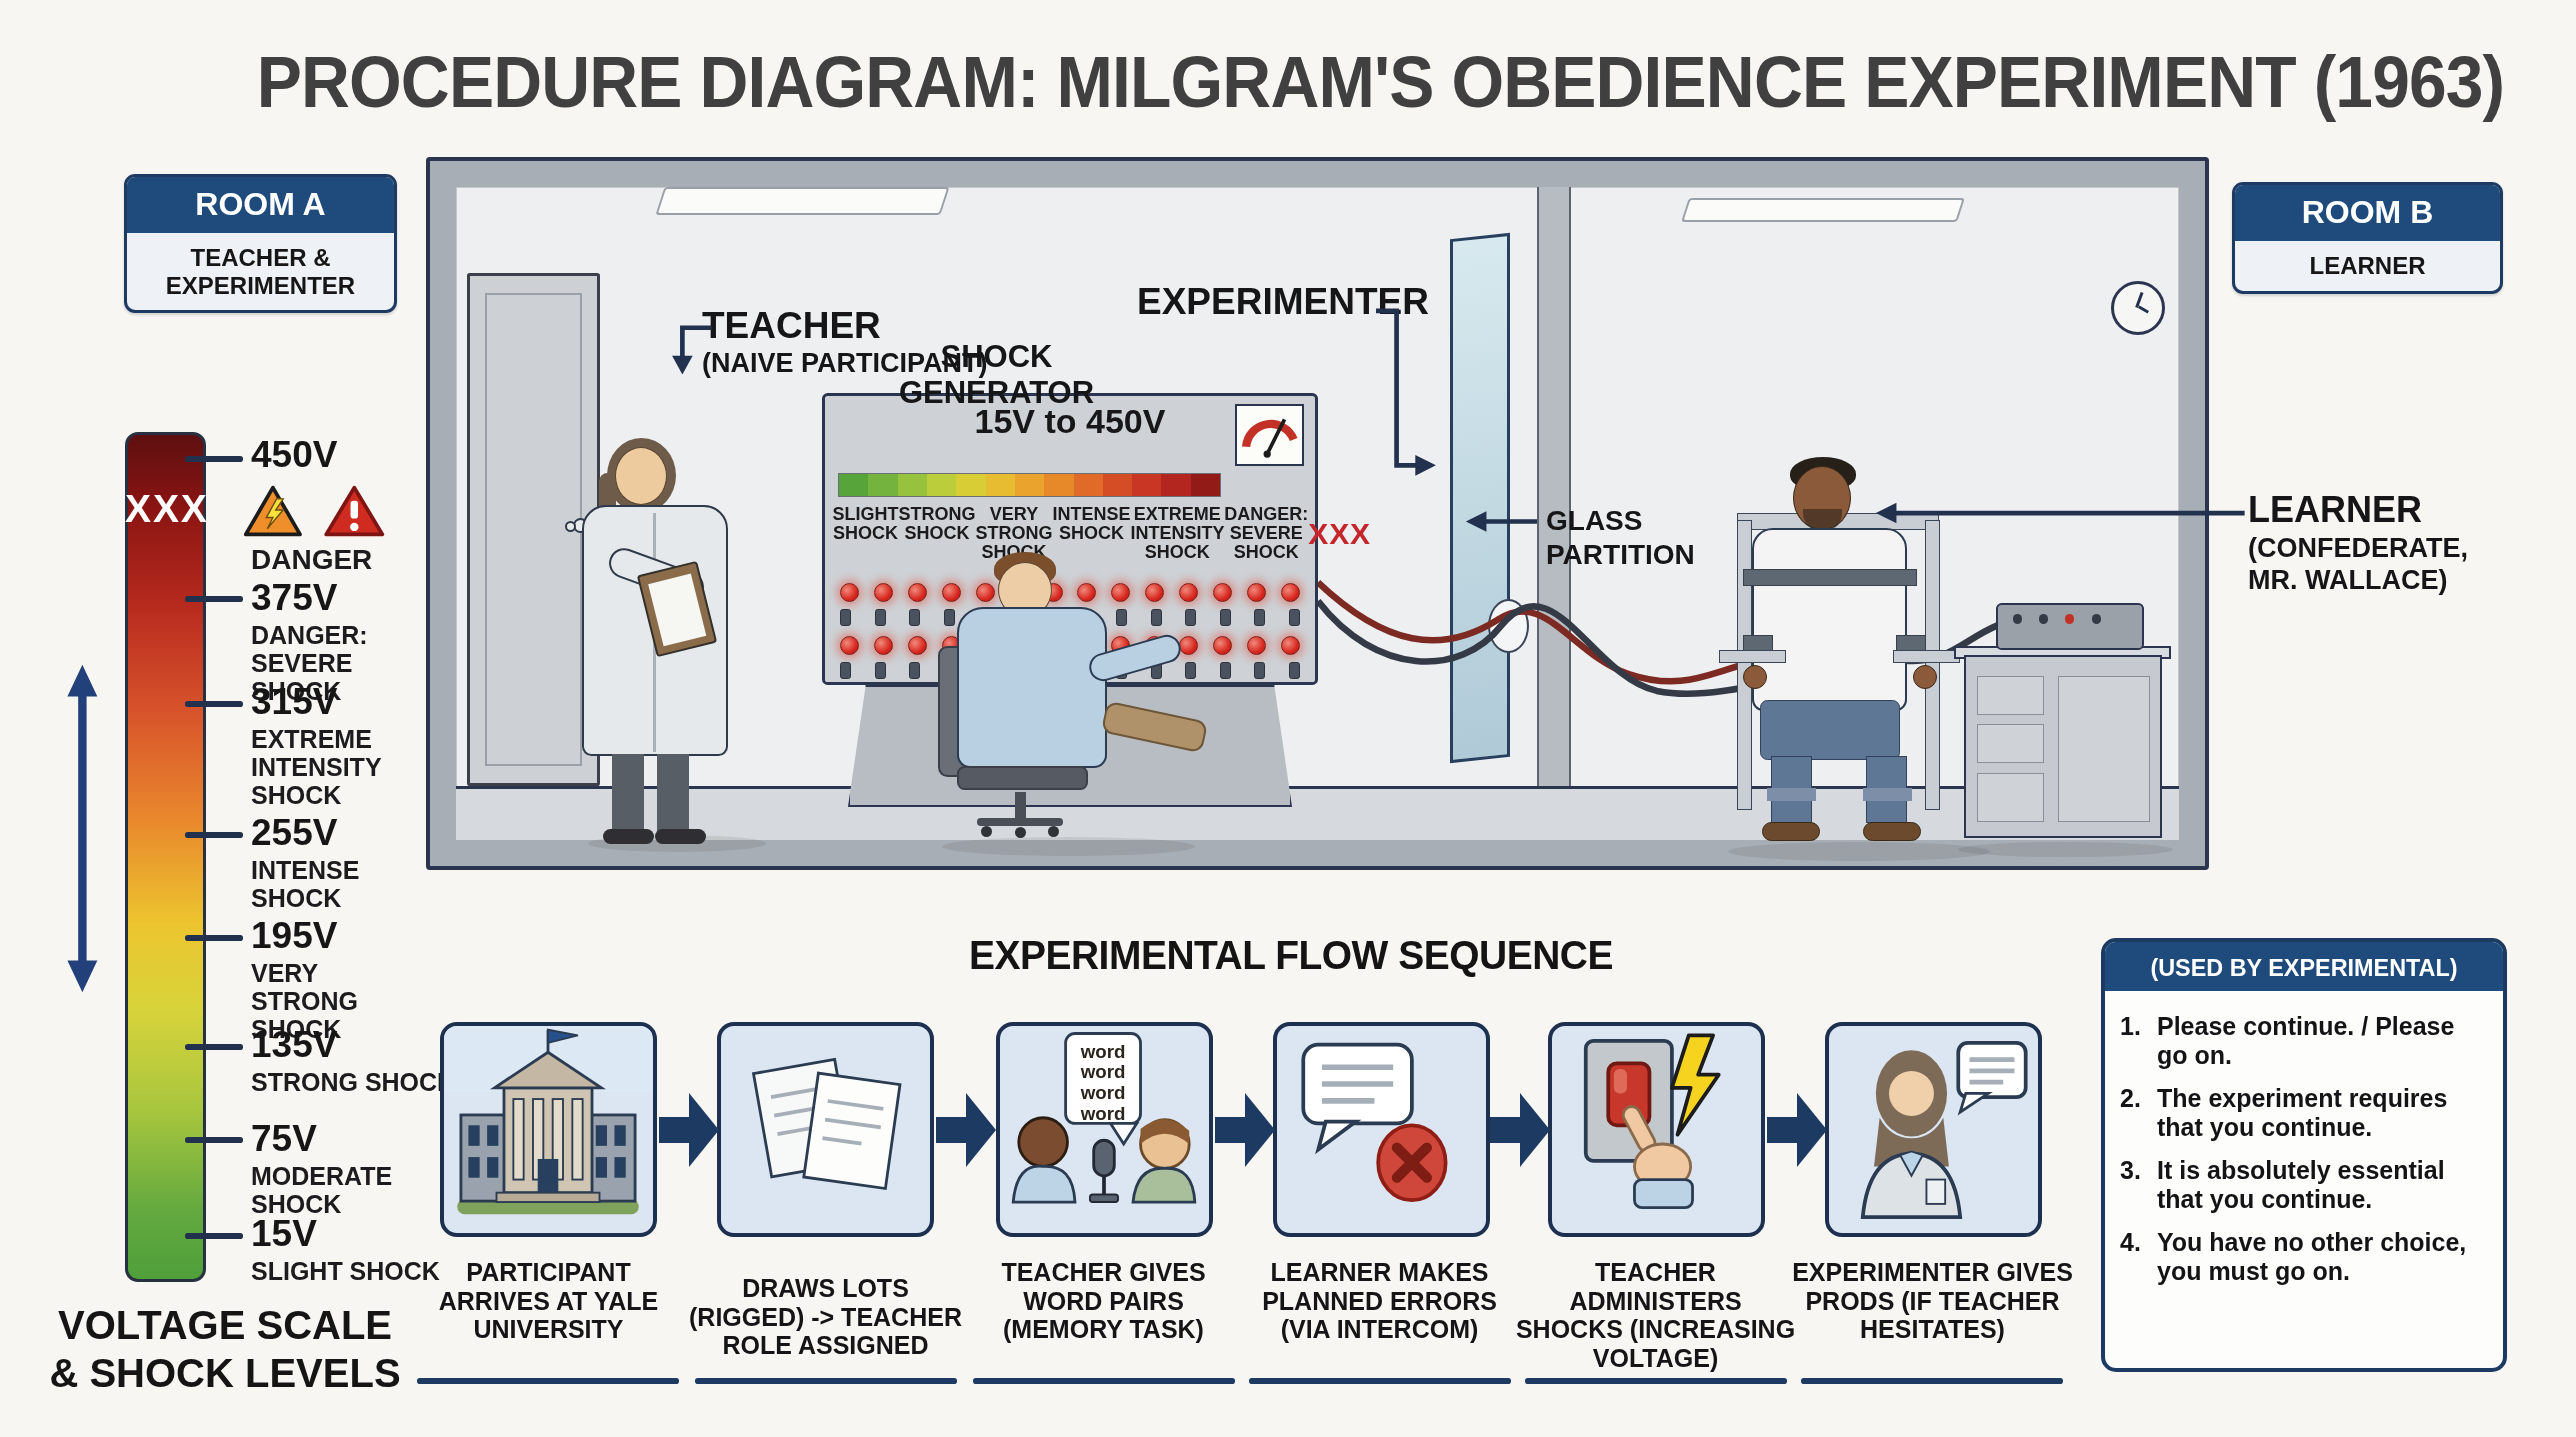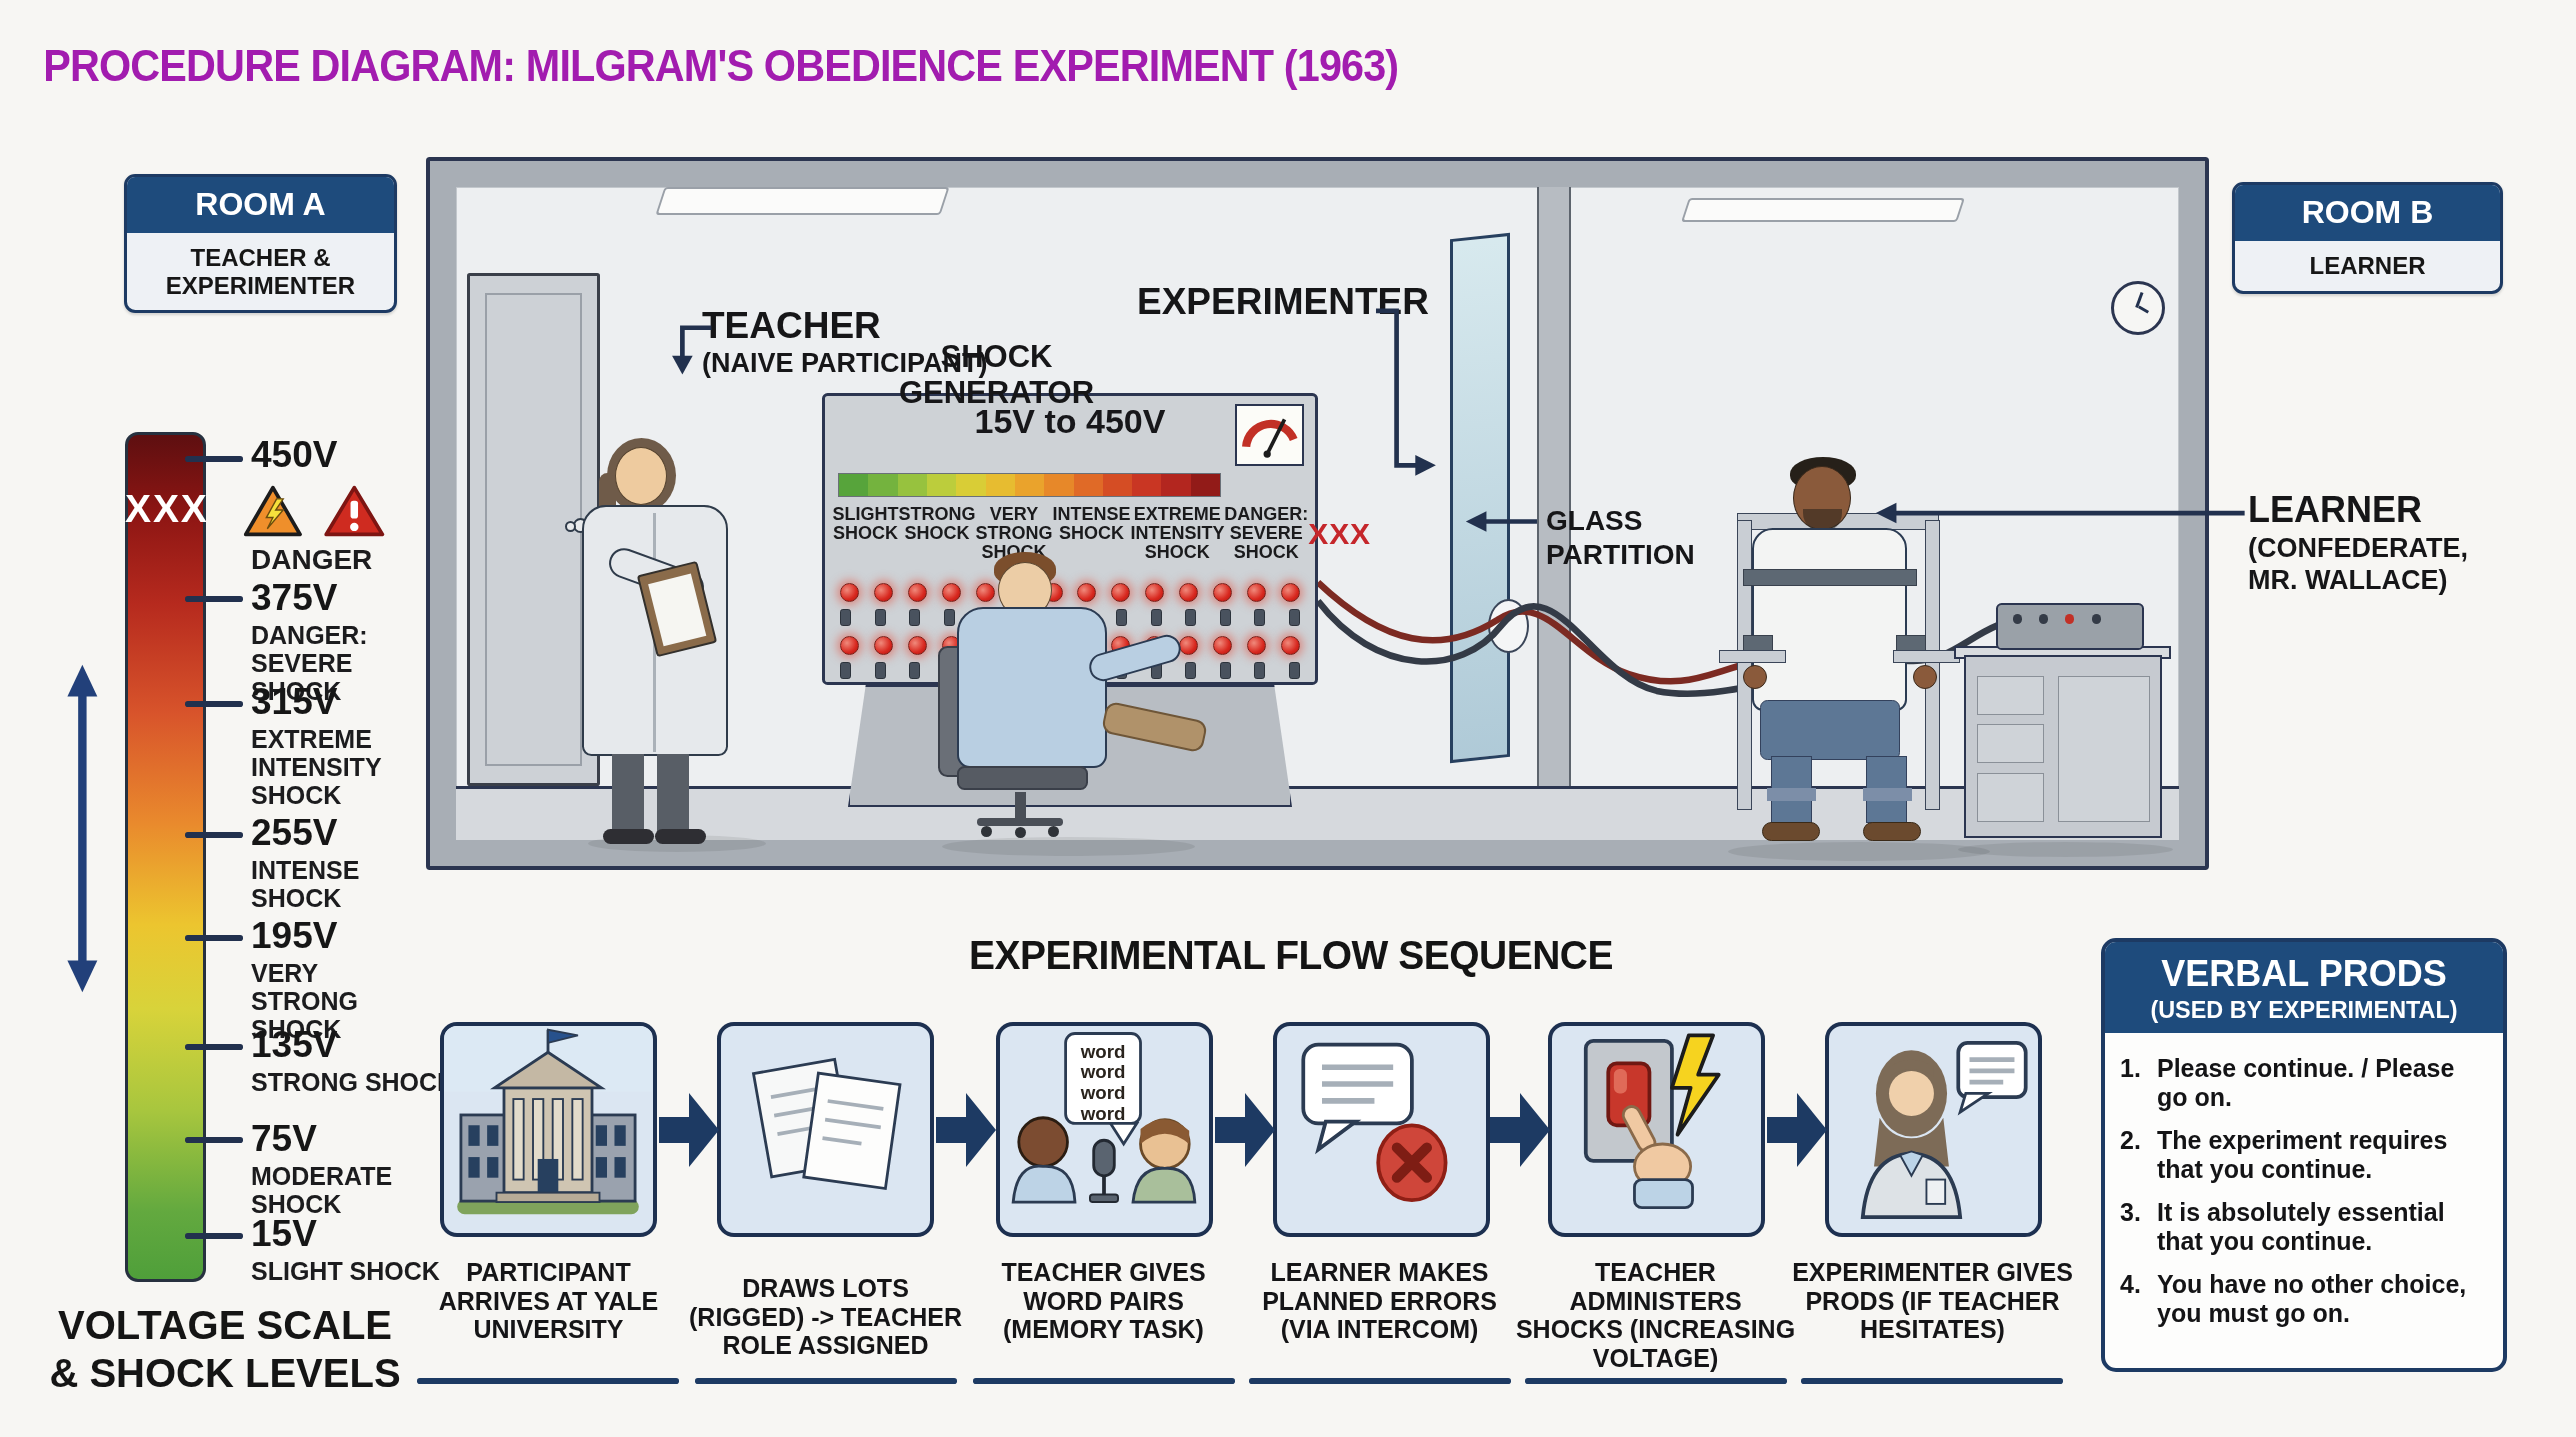--- a/index.html
+++ b/index.html
@@ -6,21 +6,21 @@
     --navy:#1d3a63; --navy-dk:#22314e; --hdr:#1e4b7c; --ink:#1a1a1c;
     --red:#c5262b; --card:#dbe6f2; --wall:#edeff1; --frame:#a8aeb5;
   }
   *{box-sizing:border-box; margin:0; padding:0;}
   html,body{width:2576px;height:1438px;}
   body{background:#f7f6f3;font-family:"Liberation Sans",sans-serif;color:var(--ink);overflow:hidden;}
   #canvas{position:relative;width:2576px;height:1438px;}
   .abs{position:absolute;}
   .ctr{text-align:center;}
   
-  .title{left:0;right:0;top:41px;text-align:left;font-size:44px;font-weight:700;letter-spacing:-0.9px;color:#a21caf;}
+  .title{left:0;right:0;top:41px;text-align:right;font-size:72px;font-weight:700;letter-spacing:-0.9px;color:#404040;}
   .title span{display:inline-block;transform:scaleX(.94);}
   
   .tagbox{border:3.7px solid var(--navy);border-radius:11.2px;overflow:hidden;background:#eef1f5;box-shadow:0 1.9px 2.8px rgba(0,0,0,.15);}
   .tagbox .hdr{background:var(--hdr);color:#fff;font-weight:700;font-size:32px;text-align:center;padding:9.4px 3.7px;}
   .tagbox .bod{font-weight:700;font-size:24px;text-align:center;padding:11.2px 7.5px;line-height:1.15;color:#161616;}
   
   .vbar{left:125px;top:432px;width:81px;height:850px;border:3.7px solid #27313f;border-radius:13px;
     background:linear-gradient(180deg,#5e0f10 0%,#8c1513 9%,#b62a1e 20%,#d8542b 33%,#e98a2d 46%,#ecc52f 58%,#d8d33a 68%,#a8c63e 80%,#63a93f 92%,#4f9f3a 100%);}
   .vxxx{left:125px;top:487px;width:81px;text-align:center;font-size:39px;font-weight:700;color:#fff;letter-spacing:1.9px;}
   .vtick{left:185px;width:58px;height:5.6px;background:var(--navy-dk);border-radius:2.8px;}
@@ -506,21 +506,20 @@
   <div class="abs caption" style="left:1515px;">TEACHER ADMINISTERS SHOCKS (INCREASING VOLTAGE)</div>
   <div class="abs underline" style="left:417px;"></div>
   <div class="abs underline" style="left:695px;"></div>
   <div class="abs underline" style="left:973px;"></div>
   <div class="abs underline" style="left:1249px;"></div>
   <div class="abs underline" style="left:1525px;"></div>
   <div class="abs underline" style="left:1801px;"></div>
 
   <div class="abs prods">
     <div class="hdr">
-      <div class="t1">VERBAL PRODS</div>
       <div class="t2">(USED BY EXPERIMENTAL)</div>
     </div>
     <div class="bod">
       <div class="prod">
         <span class="n">1.</span>
         <span>Please continue. / Please go on.</span>
       </div>
       <div class="prod">
         <span class="n">2.</span>
         <span>The experiment requires that you continue.</span>

